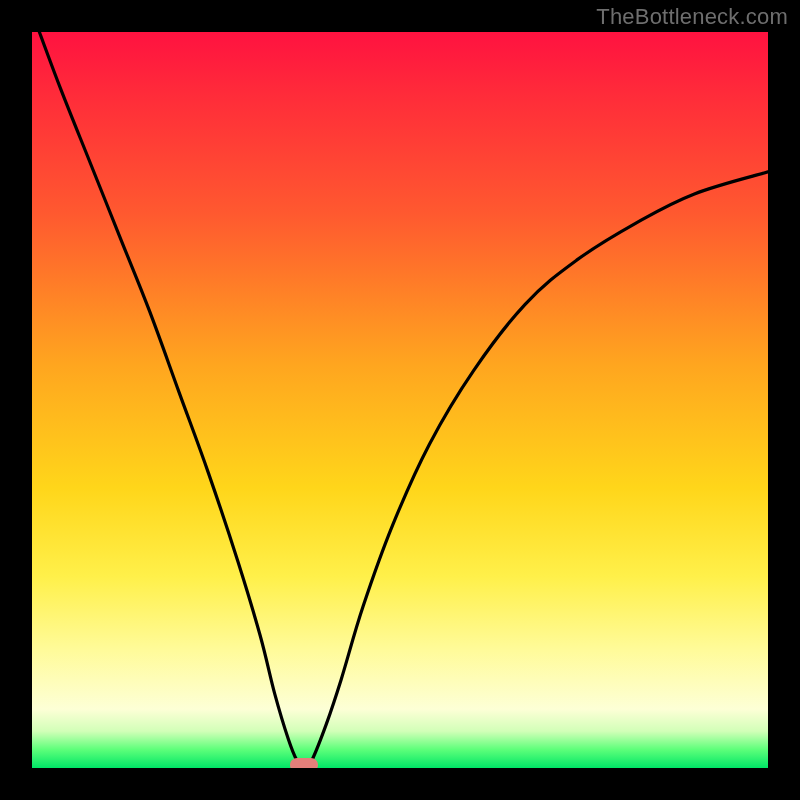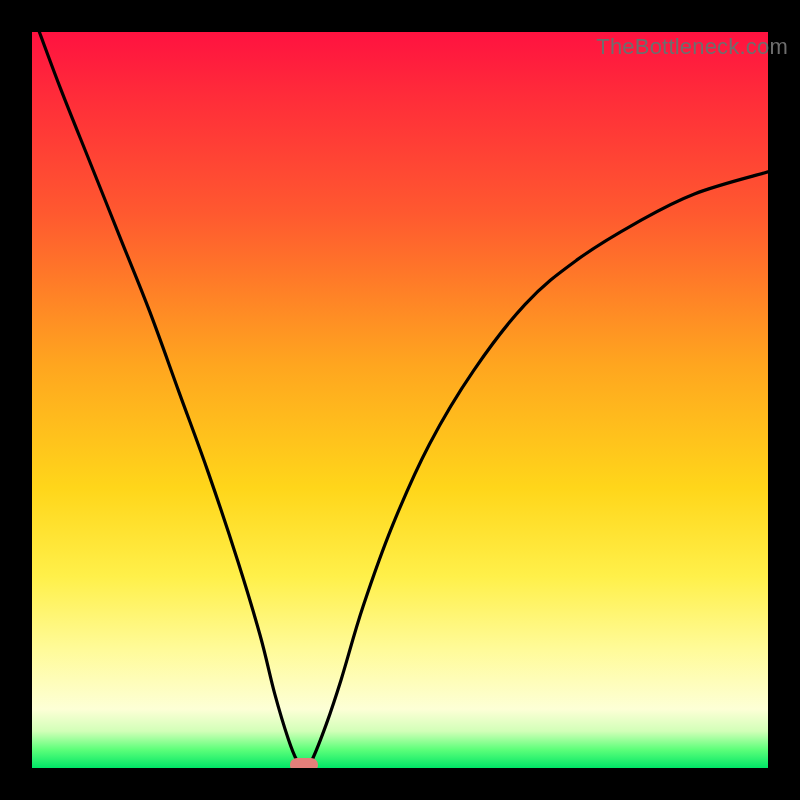--- a/index.html
+++ b/index.html
@@ -46,21 +46,20 @@
   }
   .watermark {
     position: absolute;
     top: 4px;
     right: 12px;
     color: #6e6e6e;
     font-size: 22px;
     letter-spacing: 0.2px;
     font-weight: 400;
     user-select: none;
-    margin-top: 30px;
   }
   svg.curve {
     position: absolute;
     inset: 0;
   }
   .blob {
     position: absolute;
     width: 28px;
     height: 14px;
     border-radius: 8px;

